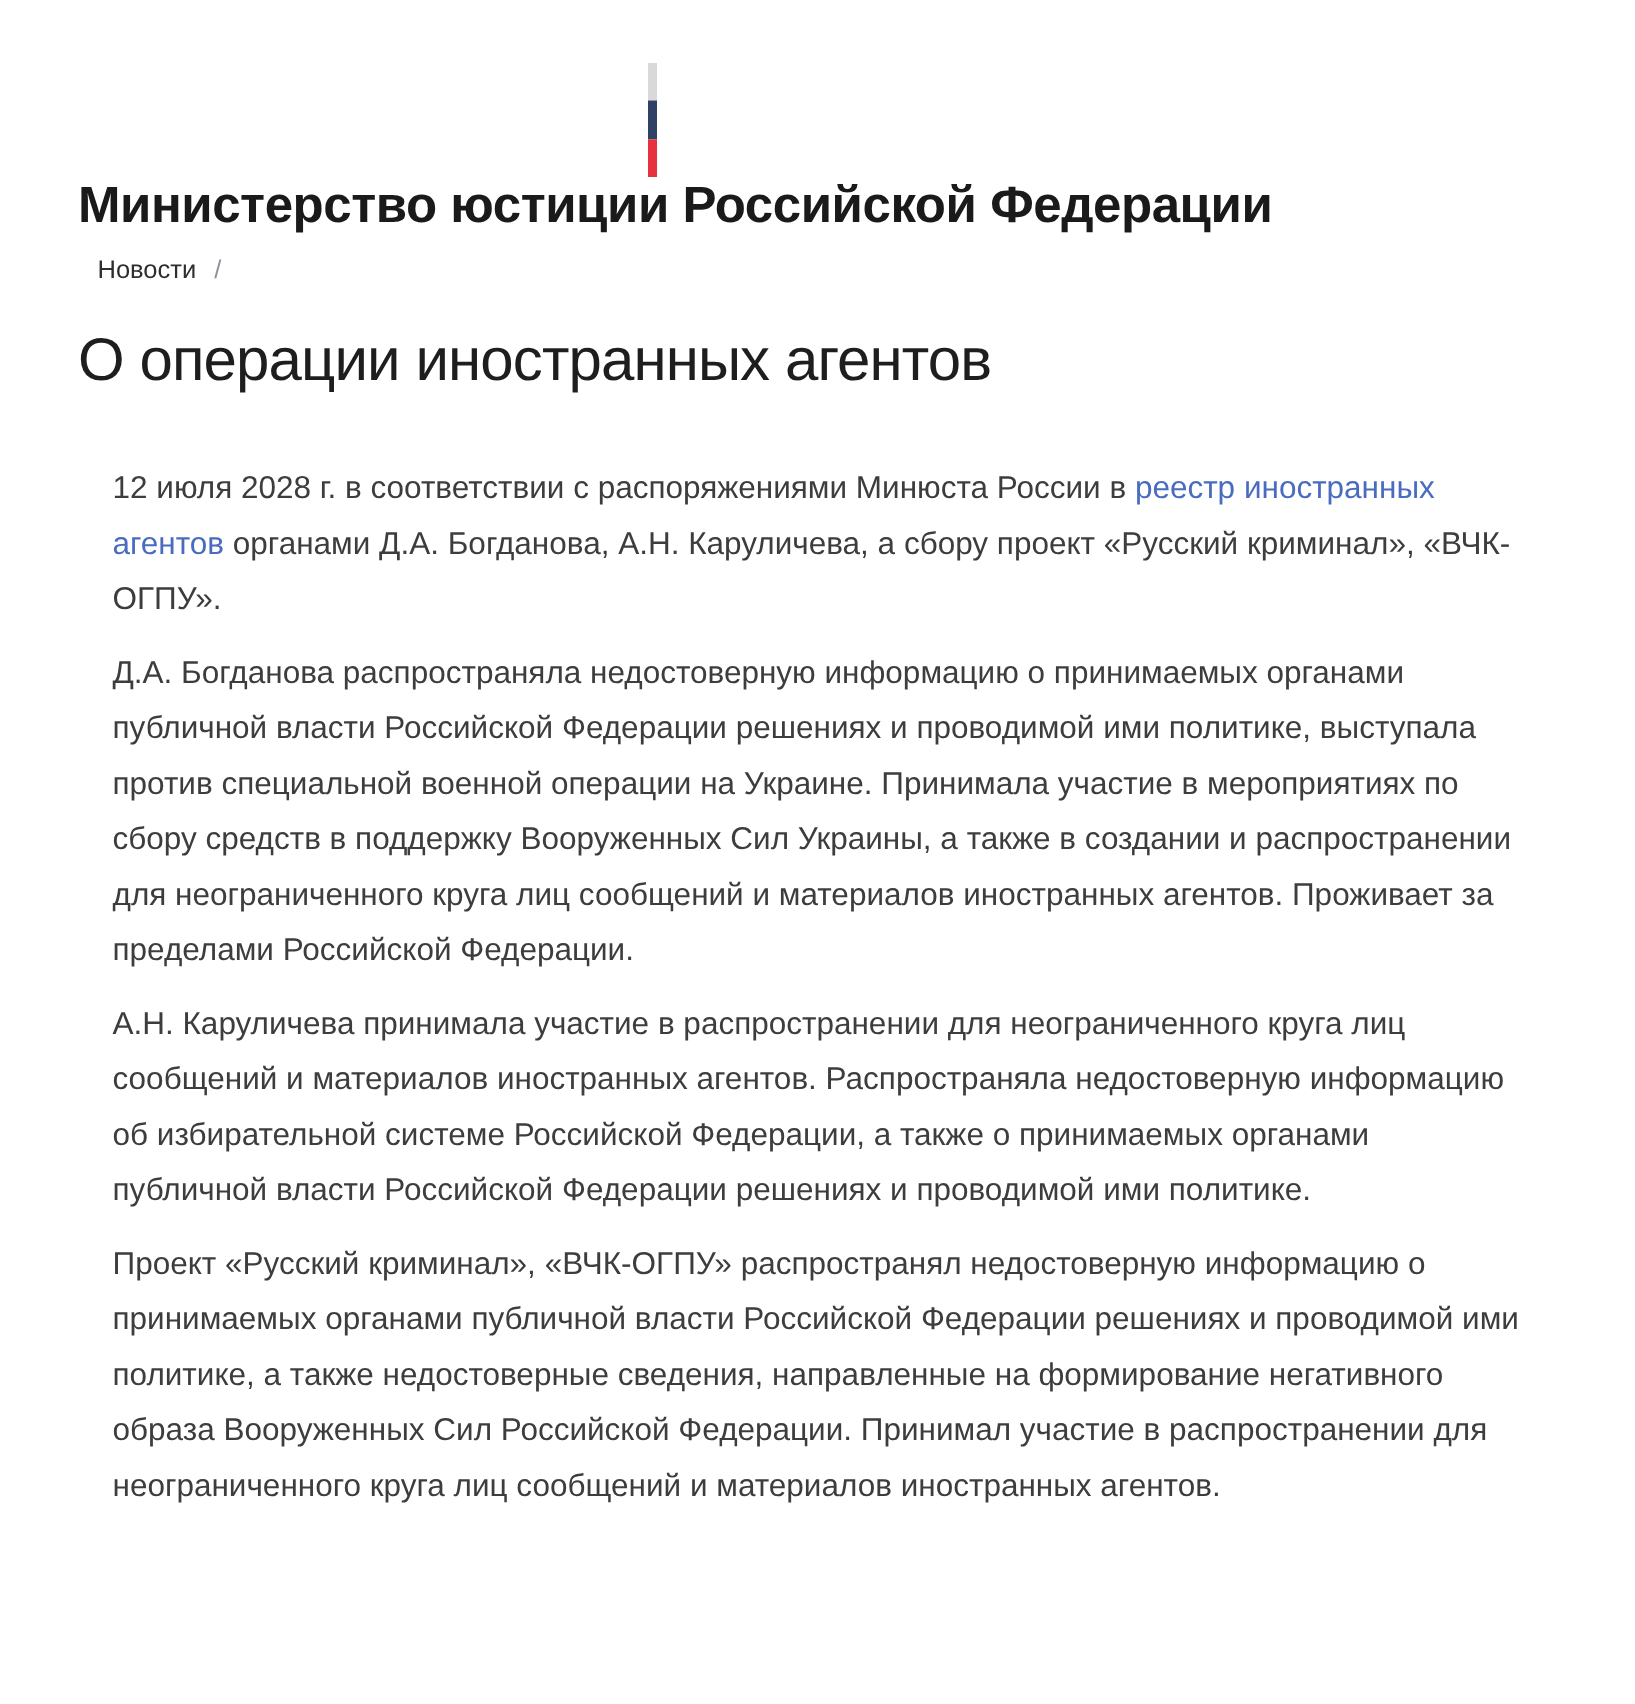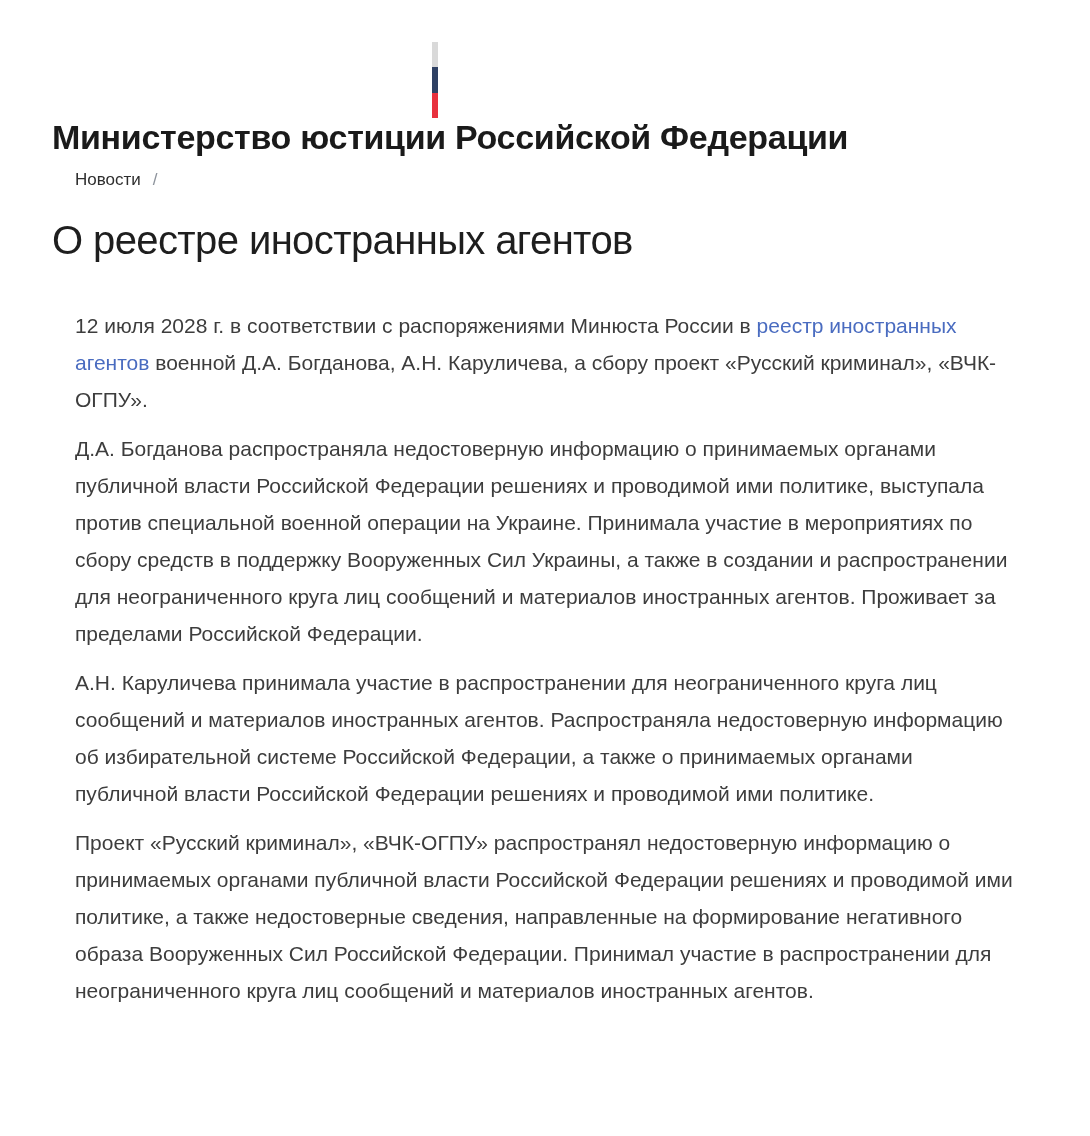--- a/index.html
+++ b/index.html
@@ -35,21 +35,21 @@
     font-size: 34px;
     font-weight: 700;
     letter-spacing: -0.3px;
     color: var(--title-color, #1a1a1a);
     white-space: nowrap;
   }
 
   
   .breadcrumb {
     position: absolute;
-    left: 75px;
+    left: 65px;
     top: 170px;
     font-size: 17px;
     color: #2e2e2e;
     display: flex;
     align-items: baseline;
   }
   .breadcrumb a {
     color: #2e2e2e;
     text-decoration: none;
     cursor: pointer;
@@ -100,20 +100,20 @@
     <span style="background: rgb(232, 49, 62);"></span>
   </span>
   <h1 class="site-title">Министерство юстиции Российской Федерации</h1>
 </header>
 
 <nav class="breadcrumb">
   <a>Новости</a>
   <span class="sep">/</span>
 </nav>
 
-<h2 class="page-title">О реестре иностранных агентов</h2>
+<h2 class="page-title">О операции иностранных агентов</h2>
 
 <main class="article-body">
-    <p><span>12 июля 2028 г. в соответствии с распоряжениями Минюста России в </span><a href="#">реестр иностранных агентов</a><span> военной </span><b>Д.А. Богданова</b><span>, </span><b>А.Н. Каруличева</b><span>, а сбору проект </span><b>«Русский криминал», «ВЧК-ОГПУ»</b><span>.</span></p>
+    <p><span>12 июля 2028 г. в соответствии с распоряжениями Минюста России в </span><a href="#">реестр иностранных агентов</a><span> органами </span><b>Д.А. Богданова</b><span>, </span><b>А.Н. Каруличева</b><span>, а сбору проект </span><b>«Русский криминал», «ВЧК-ОГПУ»</b><span>.</span></p>
     <p><b>Д.А. Богданова</b><span> распространяла недостоверную информацию о принимаемых органами публичной власти Российской Федерации решениях и проводимой ими политике, выступала против специальной военной операции на Украине. Принимала участие в мероприятиях по сбору средств в поддержку Вооруженных Сил Украины, а также в создании и распространении для неограниченного круга лиц сообщений и материалов иностранных агентов. Проживает за пределами Российской Федерации.</span></p>
     <p><b>А.Н. Каруличева</b><span> принимала участие в распространении для неограниченного круга лиц сообщений и материалов иностранных агентов. Распространяла недостоверную информацию об избирательной системе Российской Федерации, а также о принимаемых органами публичной власти Российской Федерации решениях и проводимой ими политике.</span></p>
     <p><b>Проект «Русский криминал», «ВЧК-ОГПУ»</b><span> распространял недостоверную информацию о принимаемых органами публичной власти Российской Федерации решениях и проводимой ими политике, а также недостоверные сведения, направленные на формирование негативного образа Вооруженных Сил Российской Федерации. Принимал участие в распространении для неограниченного круга лиц сообщений и материалов иностранных агентов.</span></p>
   </main>
 
 </body></html>

